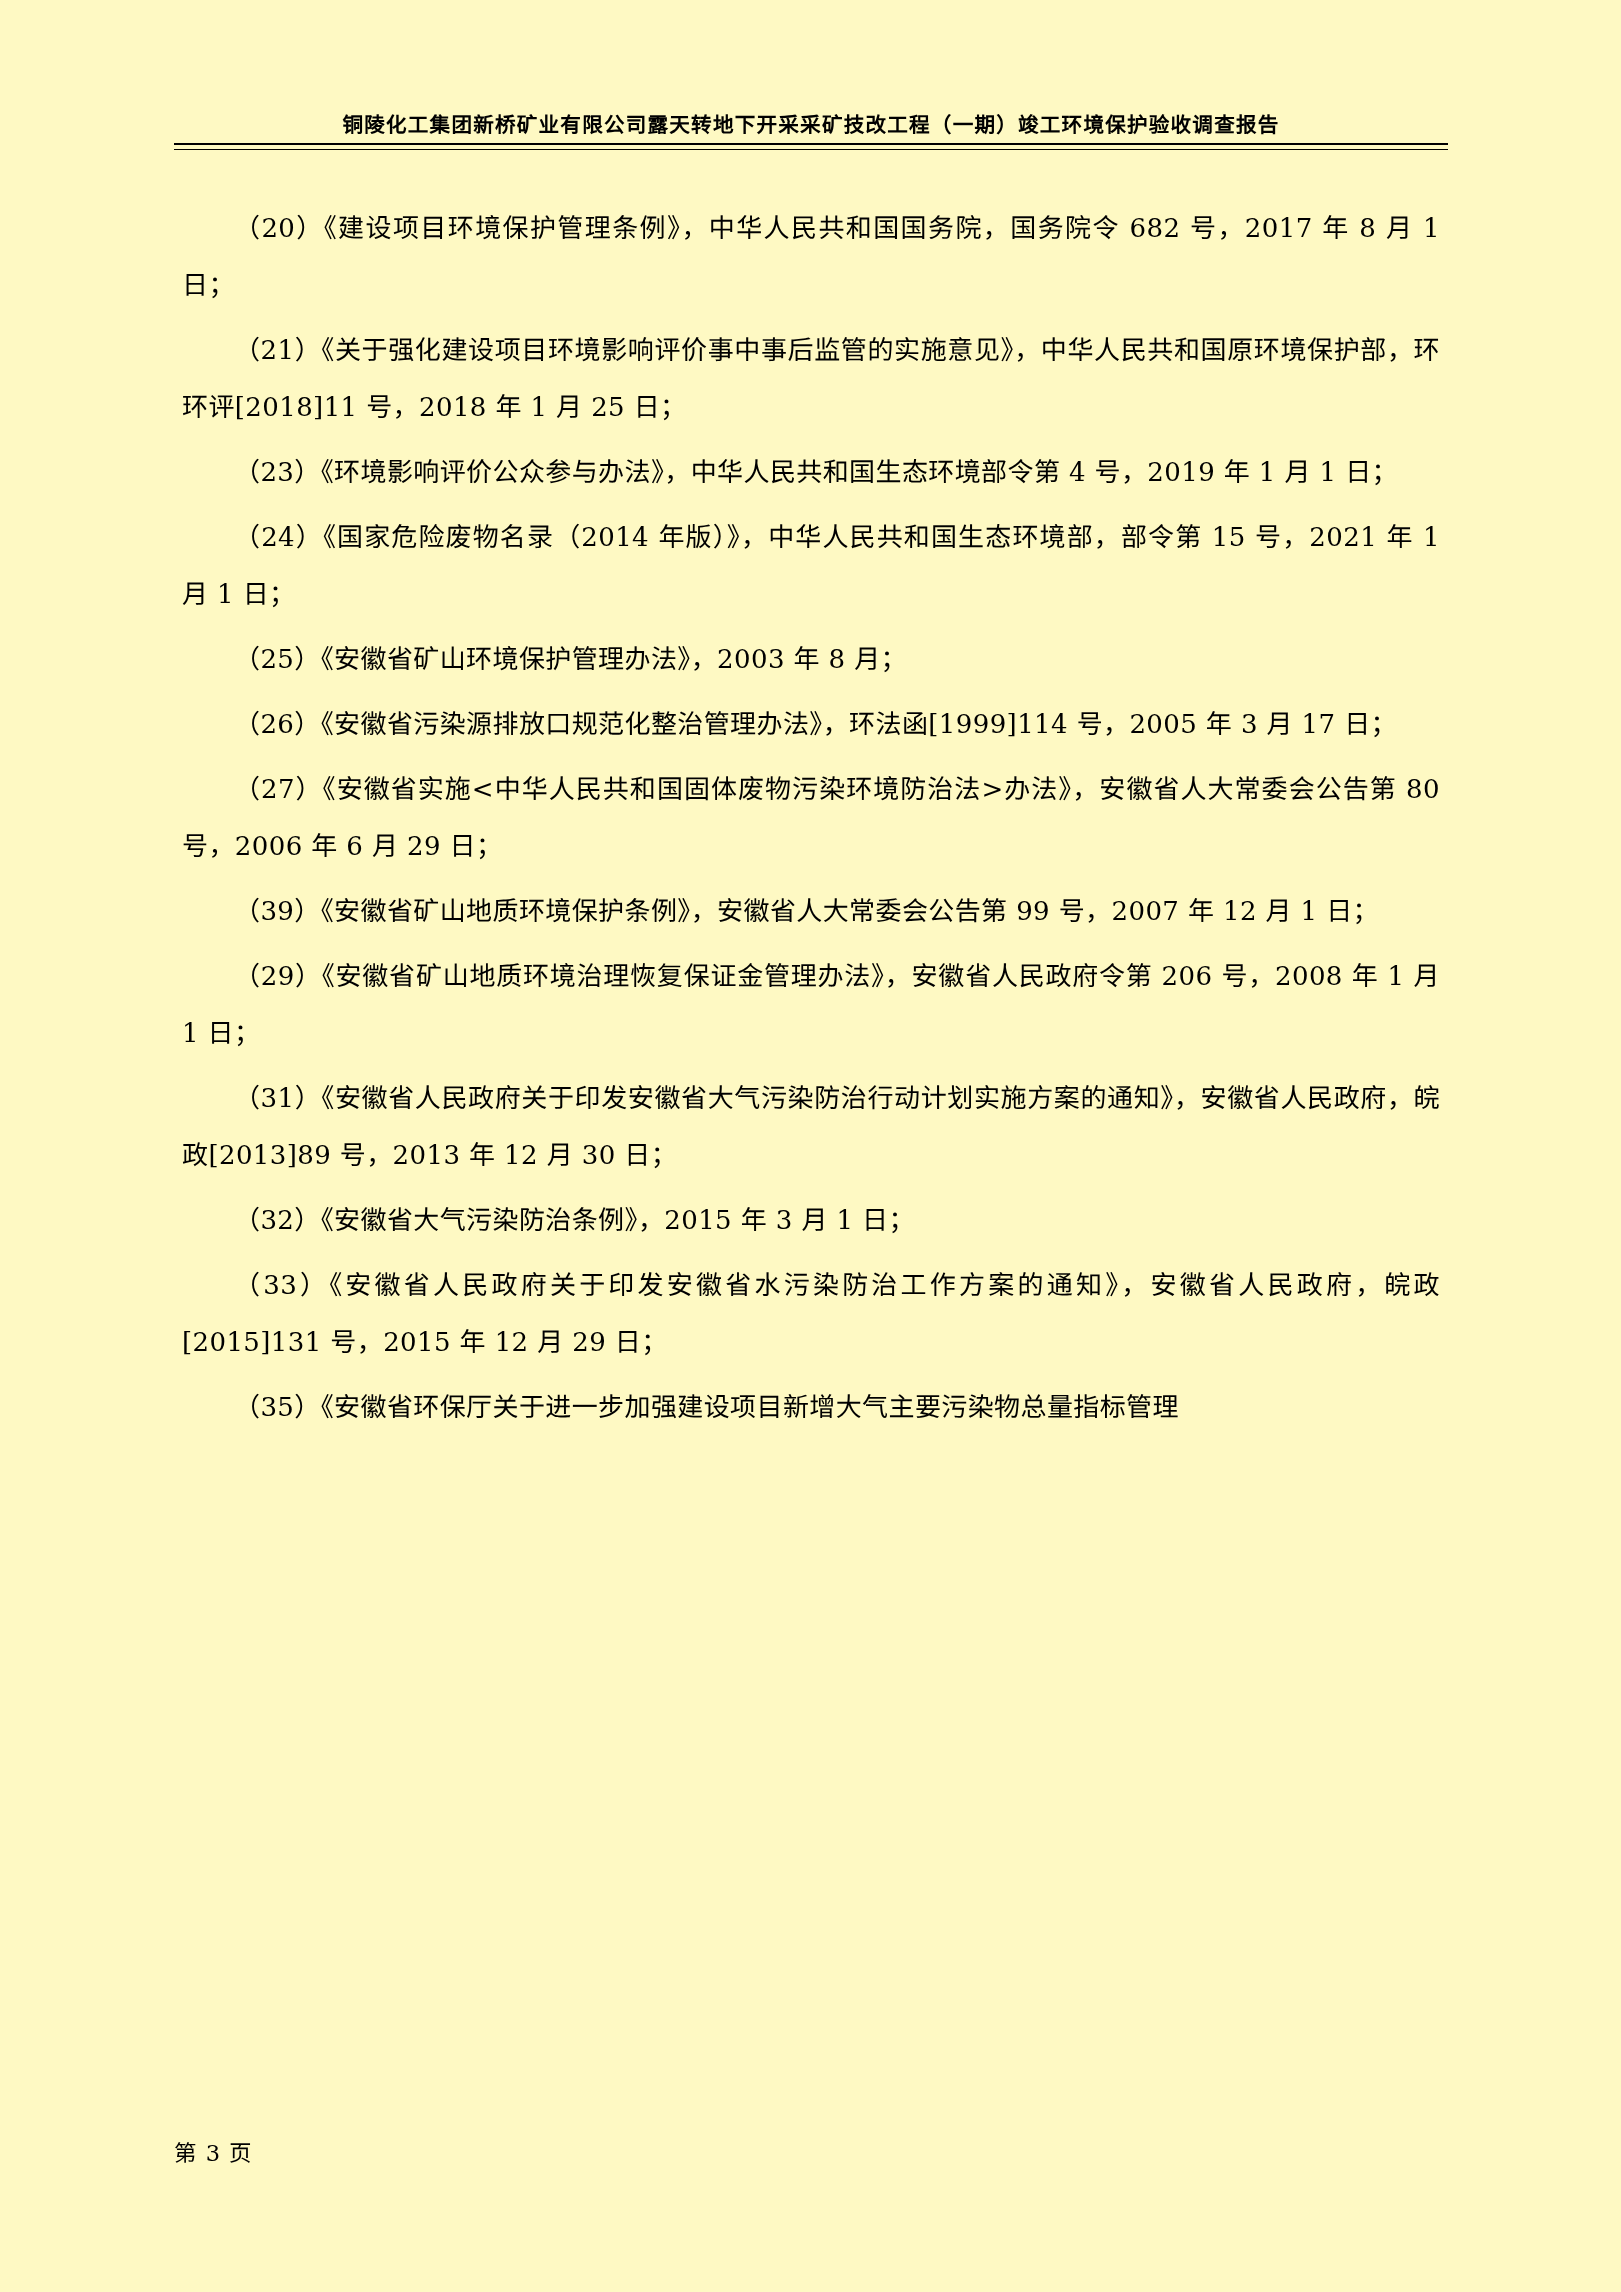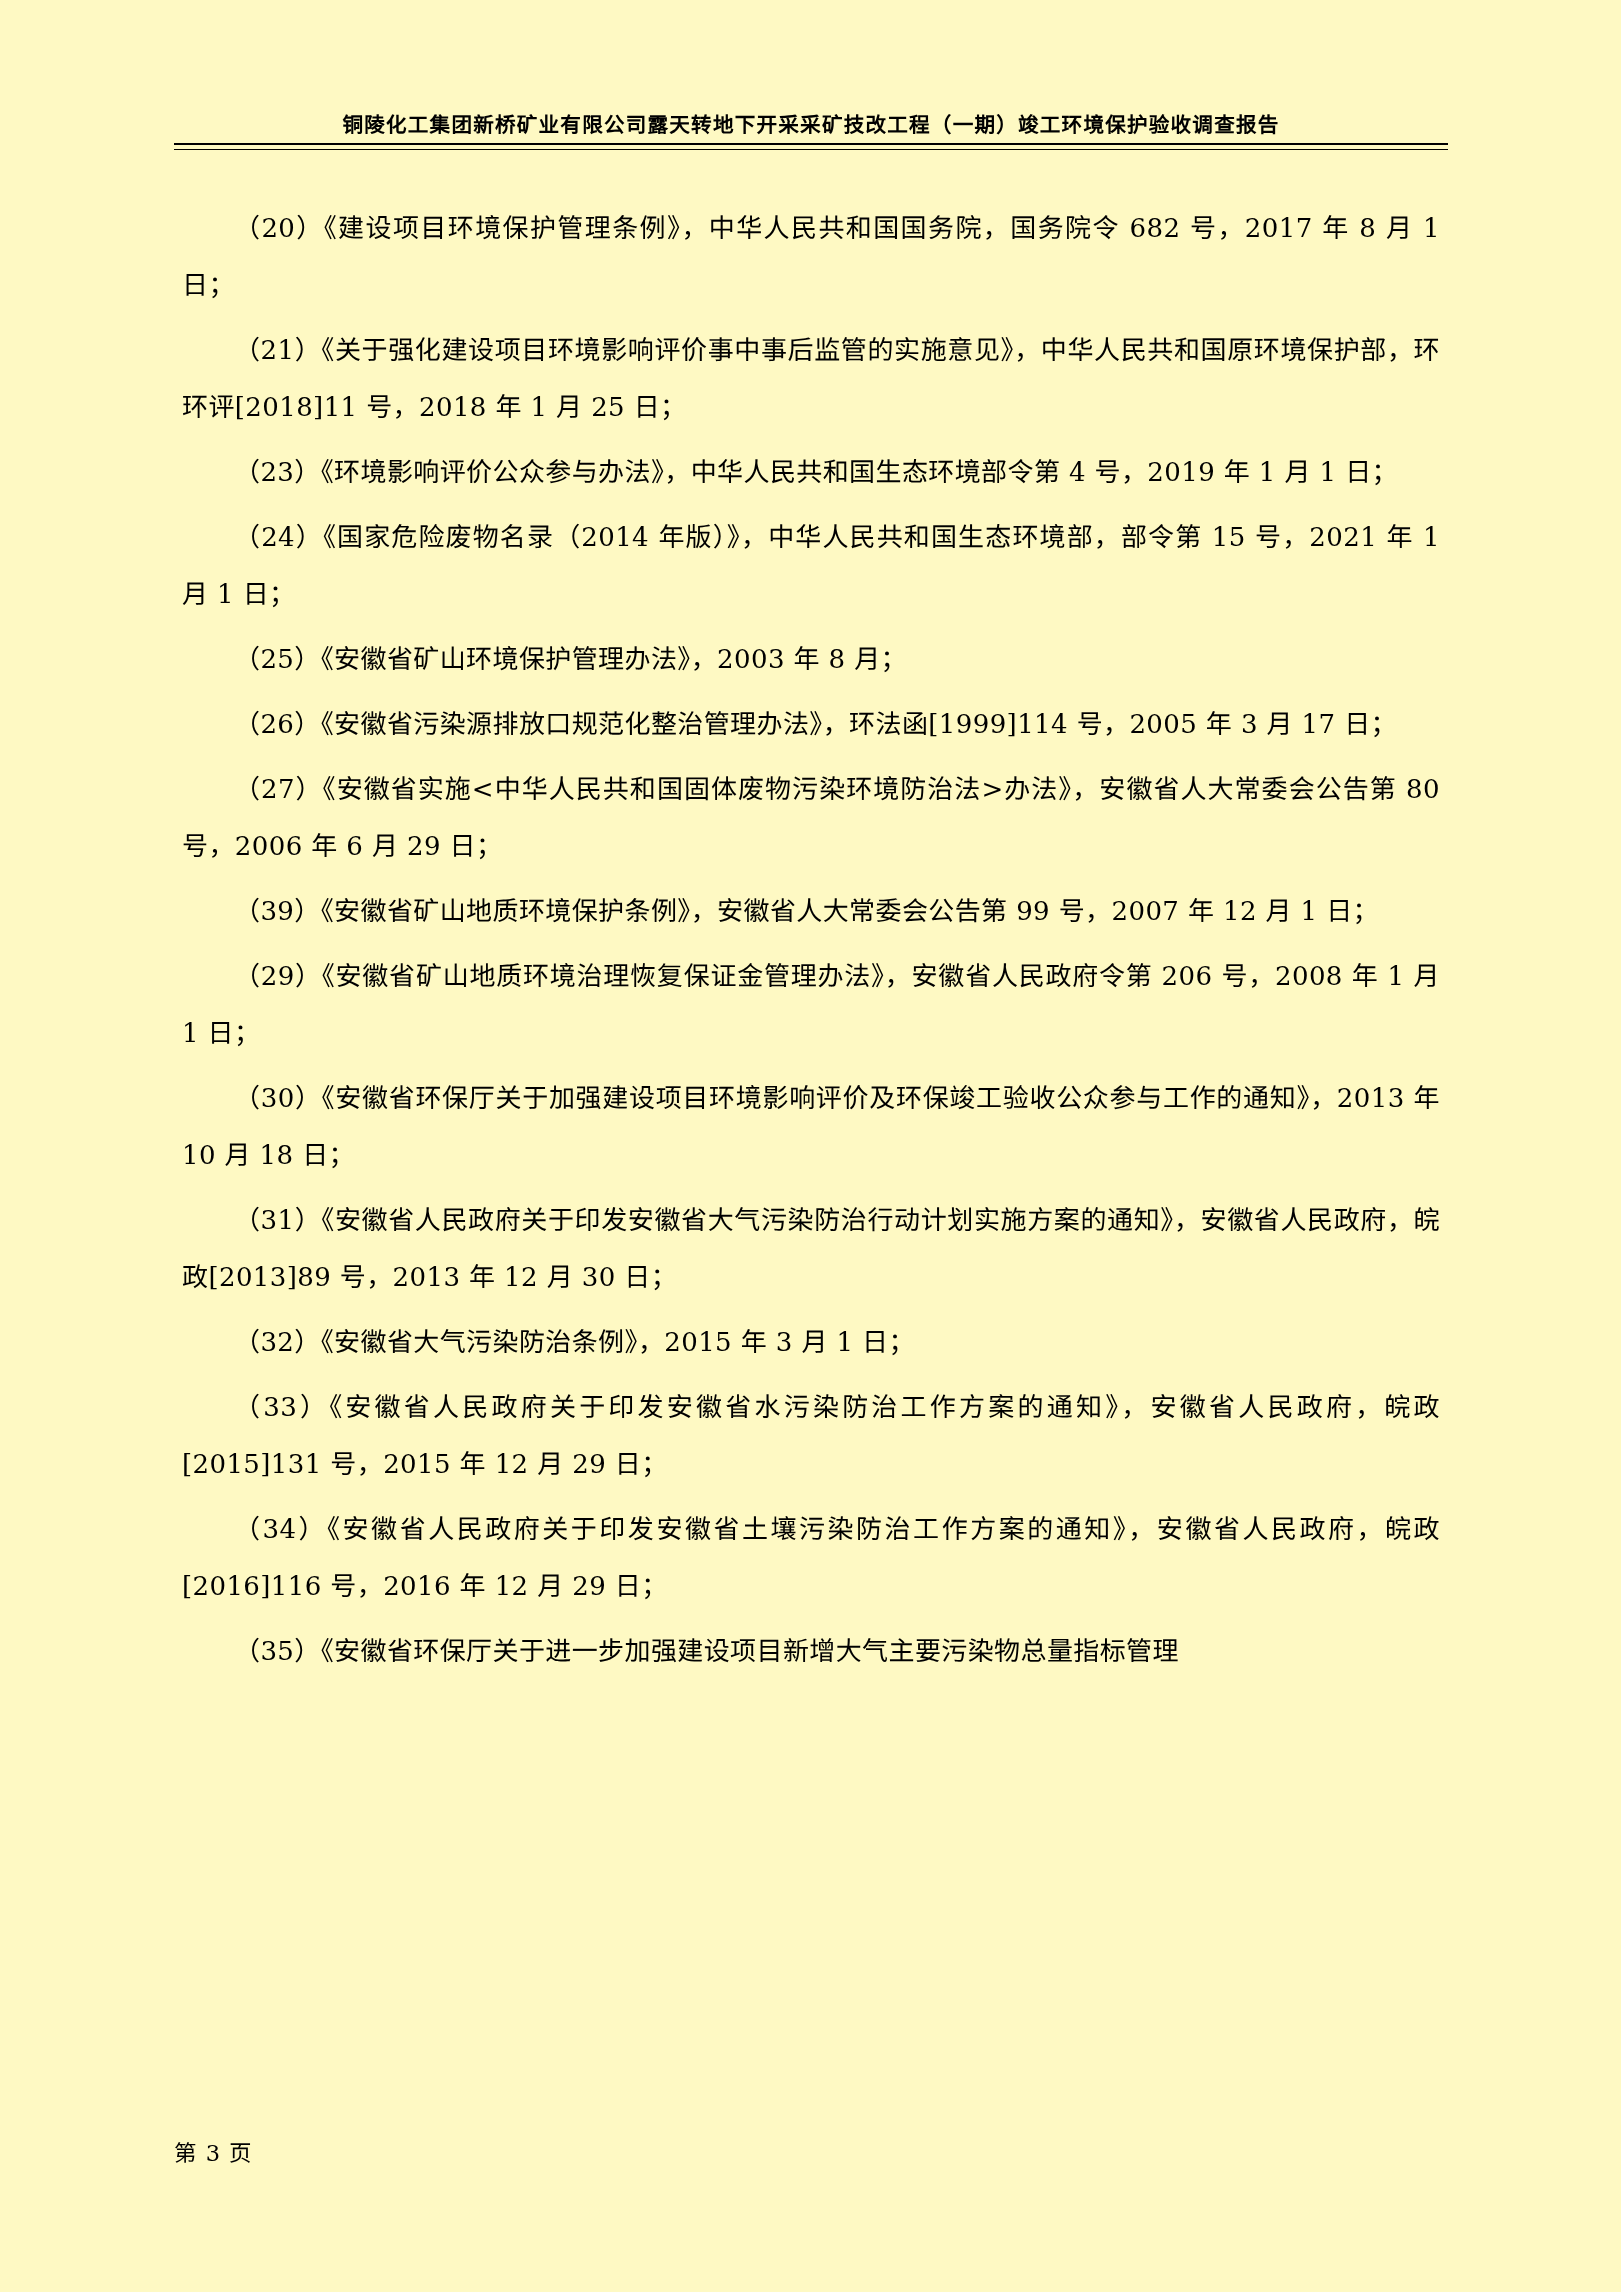--- a/index.html
+++ b/index.html
@@ -84,24 +84,22 @@
   <div class="body">
     <p class="para">（20）《建设项目环境保护管理条例》，中华人民共和国国务院，国务院令 682 号，2017 年 8 月 1 日；</p>
     <p class="para">（21）《关于强化建设项目环境影响评价事中事后监管的实施意见》，中华人民共和国原环境保护部，环环评[2018]11 号，2018 年 1 月 25 日；</p>
     <p class="para">（23）《环境影响评价公众参与办法》，中华人民共和国生态环境部令第 4 号，2019 年 1 月 1 日；</p>
     <p class="para">（24）《国家危险废物名录（2014 年版）》，中华人民共和国生态环境部，部令第 15 号，2021 年 1 月 1 日；</p>
     <p class="para">（25）《安徽省矿山环境保护管理办法》，2003 年 8 月；</p>
     <p class="para">（26）《安徽省污染源排放口规范化整治管理办法》，环法函[1999]114 号，2005 年 3 月 17 日；</p>
     <p class="para">（27）《安徽省实施&lt;中华人民共和国固体废物污染环境防治法&gt;办法》，安徽省人大常委会公告第 80 号，2006 年 6 月 29 日；</p>
     <p class="para">（39）《安徽省矿山地质环境保护条例》，安徽省人大常委会公告第 99 号，2007 年 12 月 1 日；</p>
     <p class="para">（29）《安徽省矿山地质环境治理恢复保证金管理办法》，安徽省人民政府令第 206 号，2008 年 1 月 1 日；</p>
-    <p class="para">（30）《安徽省环保厅关于加强建设项目环境影响评价及环保竣工验收公众参与工作的通知》，2013 年 10 月 18 日；</p>
     <p class="para">（31）《安徽省人民政府关于印发安徽省大气污染防治行动计划实施方案的通知》，安徽省人民政府，皖政[2013]89 号，2013 年 12 月 30 日；</p>
     <p class="para">（32）《安徽省大气污染防治条例》，2015 年 3 月 1 日；</p>
     <p class="para">（33）《安徽省人民政府关于印发安徽省水污染防治工作方案的通知》，安徽省人民政府，皖政[2015]131 号，2015 年 12 月 29 日；</p>
-    <p class="para">（34）《安徽省人民政府关于印发安徽省土壤污染防治工作方案的通知》，安徽省人民政府，皖政[2016]116 号，2016 年 12 月 29 日；</p>
     <p class="para">（35）《安徽省环保厅关于进一步加强建设项目新增大气主要污染物总量指标管理</p>
   </div>
 
   <div class="footer">第 3 页</div>
 
 </div>
 
 
 </body></html>

